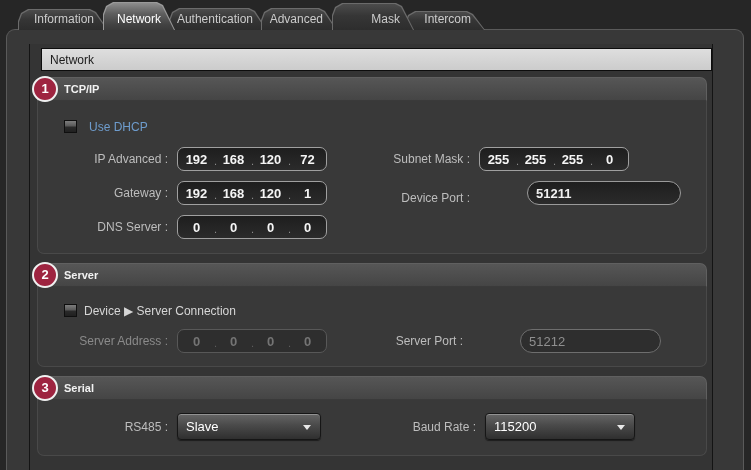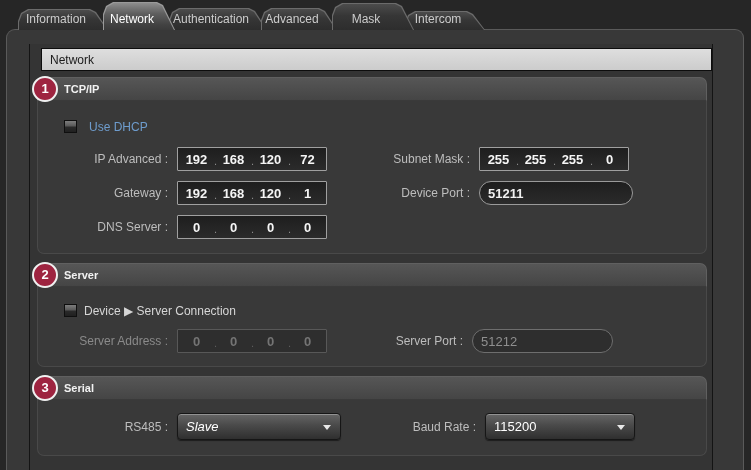--- a/index.html
+++ b/index.html
@@ -11,21 +11,21 @@
   }
 
   
   .tabbar{position:absolute;left:0;top:0;width:751px;height:30px;z-index:5;}
   .tab{position:absolute;bottom:0;
        clip-path:polygon(0 100%, 0 12px, 3px 4px, 10px 0, calc(100% - 18px) 0, calc(100% - 12px) 3px, 100% 100%);
        background:#6b6b6b;}
   .tab-face{position:absolute;inset:1px 1px 0 1px;
        clip-path:polygon(0 100%, 0 12px, 3px 4px, 10px 0, calc(100% - 18px) 0, calc(100% - 12px) 3px, 100% 100%);
        background:linear-gradient(180deg,#4c4c4c,#363636 45%,#2d2d2d);}
-  .tab-label{position:absolute;left:0;right:14px;bottom:4px;text-align:center;
+  .tab-label{position:absolute;left:0;right:14px;bottom:4px;text-align:right;
        font-size:12px;color:#cccccc;z-index:2;}
   .tab.active{background:#9a9a9a;z-index:6;}
   .tab.active .tab-face{background:linear-gradient(180deg,#8d8d8d,#606060 38%,#424242 80%,#3a3a3a);}
   .tab.active .tab-label{color:#ffffff;}
 
   
   .panel{position:absolute;left:6px;top:29px;width:738px;height:441px;box-sizing:border-box;
     background:#383838;border:1px solid #5a5a5a;border-bottom:none;
     border-radius:9px 9px 0 0;z-index:1;}
   .content{position:absolute;left:22px;top:14px;width:684px;bottom:0;box-sizing:border-box;
@@ -54,33 +54,33 @@
     padding-right:9px;box-sizing:border-box;white-space:nowrap;}
   .flabel.dim{color:#8a8a8a;}
 
   .chkrow{position:absolute;display:flex;align-items:center;gap:7px;height:15px;}
   .checkbox{width:13px;height:13px;box-sizing:border-box;border:1px solid #0f0f0f;
     background:linear-gradient(180deg,#7d7d7d,#595959 45%,#2a2a2a 55%,#202020);}
   .chklabel{font-size:12px;color:#d6d6d6;}
   .chklabel.blue{color:#6e9ccd;}
 
   .ipbox{display:flex;align-items:stretch;width:150px;height:24px;box-sizing:border-box;
-    border:1px solid #a0a0a0;border-radius:1px;
+    border:1px solid #a0a0a0;border-radius:7px;
     background:linear-gradient(180deg,#1e1e1e,#2b2b2b);
     color:#f5f5f5;font-size:13px;font-weight:bold;}
   .oct{flex:1;display:flex;align-items:center;justify-content:center;position:relative;}
   .oct:not(:last-child)::after{content:".";position:absolute;right:-2px;bottom:3px;
     color:#8a8a8a;font-weight:normal;font-size:11px;}
   .ipbox.disabled{border-color:#585858;color:#747474;background:#2e2e2e;}
   .ipbox.disabled .oct:not(:last-child)::after{color:#5c5c5c;}
 
   .portbox{display:flex;align-items:center;height:24px;box-sizing:border-box;
     border:1px solid #9a9a9a;border-radius:12px;padding-left:8px;
     background:linear-gradient(180deg,#1e1e1e,#2b2b2b);
-    color:#f0f0f0;font-size:13px;font-weight:bold;}
+    color:#f0f0f0;font-size:13px;font-weight:bold;margin-left:48px;}
   .portbox.dim{border-color:#6e6e6e;color:#8f8f8f;font-weight:normal;background:#2e2e2e;}
 
   .dropdown{position:relative;display:flex;align-items:center;height:27px;box-sizing:border-box;
     border:1px solid #161616;border-radius:4px;padding-left:8px;
     background:linear-gradient(180deg,#666666,#4a4a4a 45%,#2f2f2f);
     box-shadow:inset 0 1px 0 rgba(255,255,255,.30),0 1px 1px rgba(0,0,0,.5);
     color:#ffffff;font-size:13px;}
   .dd-arrow{position:absolute;right:9px;top:50%;margin-top:-2px;width:0;height:0;
     border-left:4px solid transparent;border-right:4px solid transparent;
     border-top:5px solid #e8e8e8;}
@@ -155,21 +155,21 @@
         <div class="field" style="left:0;top:80px;">
           <span class="flabel" style="width:139px;">Gateway :</span>
           <div class="ipbox">
             <span class="oct">192</span>
             <span class="oct">168</span>
             <span class="oct">120</span>
             <span class="oct">1</span>
           </div>
         </div>
 
-        <div class="field" style="left:302px;top:80px;">
+        <div class="field" style="left:302px;top:80px;align-items:flex-end;">
           <span class="flabel" style="width:139px;">Device Port :</span>
           <div class="portbox" style="width:154px;">51211</div>
         </div>
 
         <div class="field" style="left:0;top:114px;">
           <span class="flabel" style="width:139px;">DNS Server :</span>
           <div class="ipbox">
             <span class="oct">0</span>
             <span class="oct">0</span>
             <span class="oct">0</span>
@@ -212,21 +212,21 @@
 
     <div class="section" style="top:332px;">
       <div class="sec-header">
         <div class="badge">3</div>
         <span>Serial</span>
       </div>
       <div class="sec-body" style="height:56px;">
 
         <div class="field" style="left:0;top:13px;height:27px;">
           <span class="flabel" style="width:139px;">RS485 :</span>
-          <div class="dropdown" style="width:164px;font-style:italic;">
+          <div class="dropdown" style="width:144px;">
             <span>Slave</span>
             <span class="dd-arrow"></span>
           </div>
         </div>
 
         <div class="field" style="left:302px;top:13px;height:27px;">
           <span class="flabel" style="width:145px;">Baud Rate :</span>
           <div class="dropdown" style="width:150px;">
             <span>115200</span>
             <span class="dd-arrow"></span>

